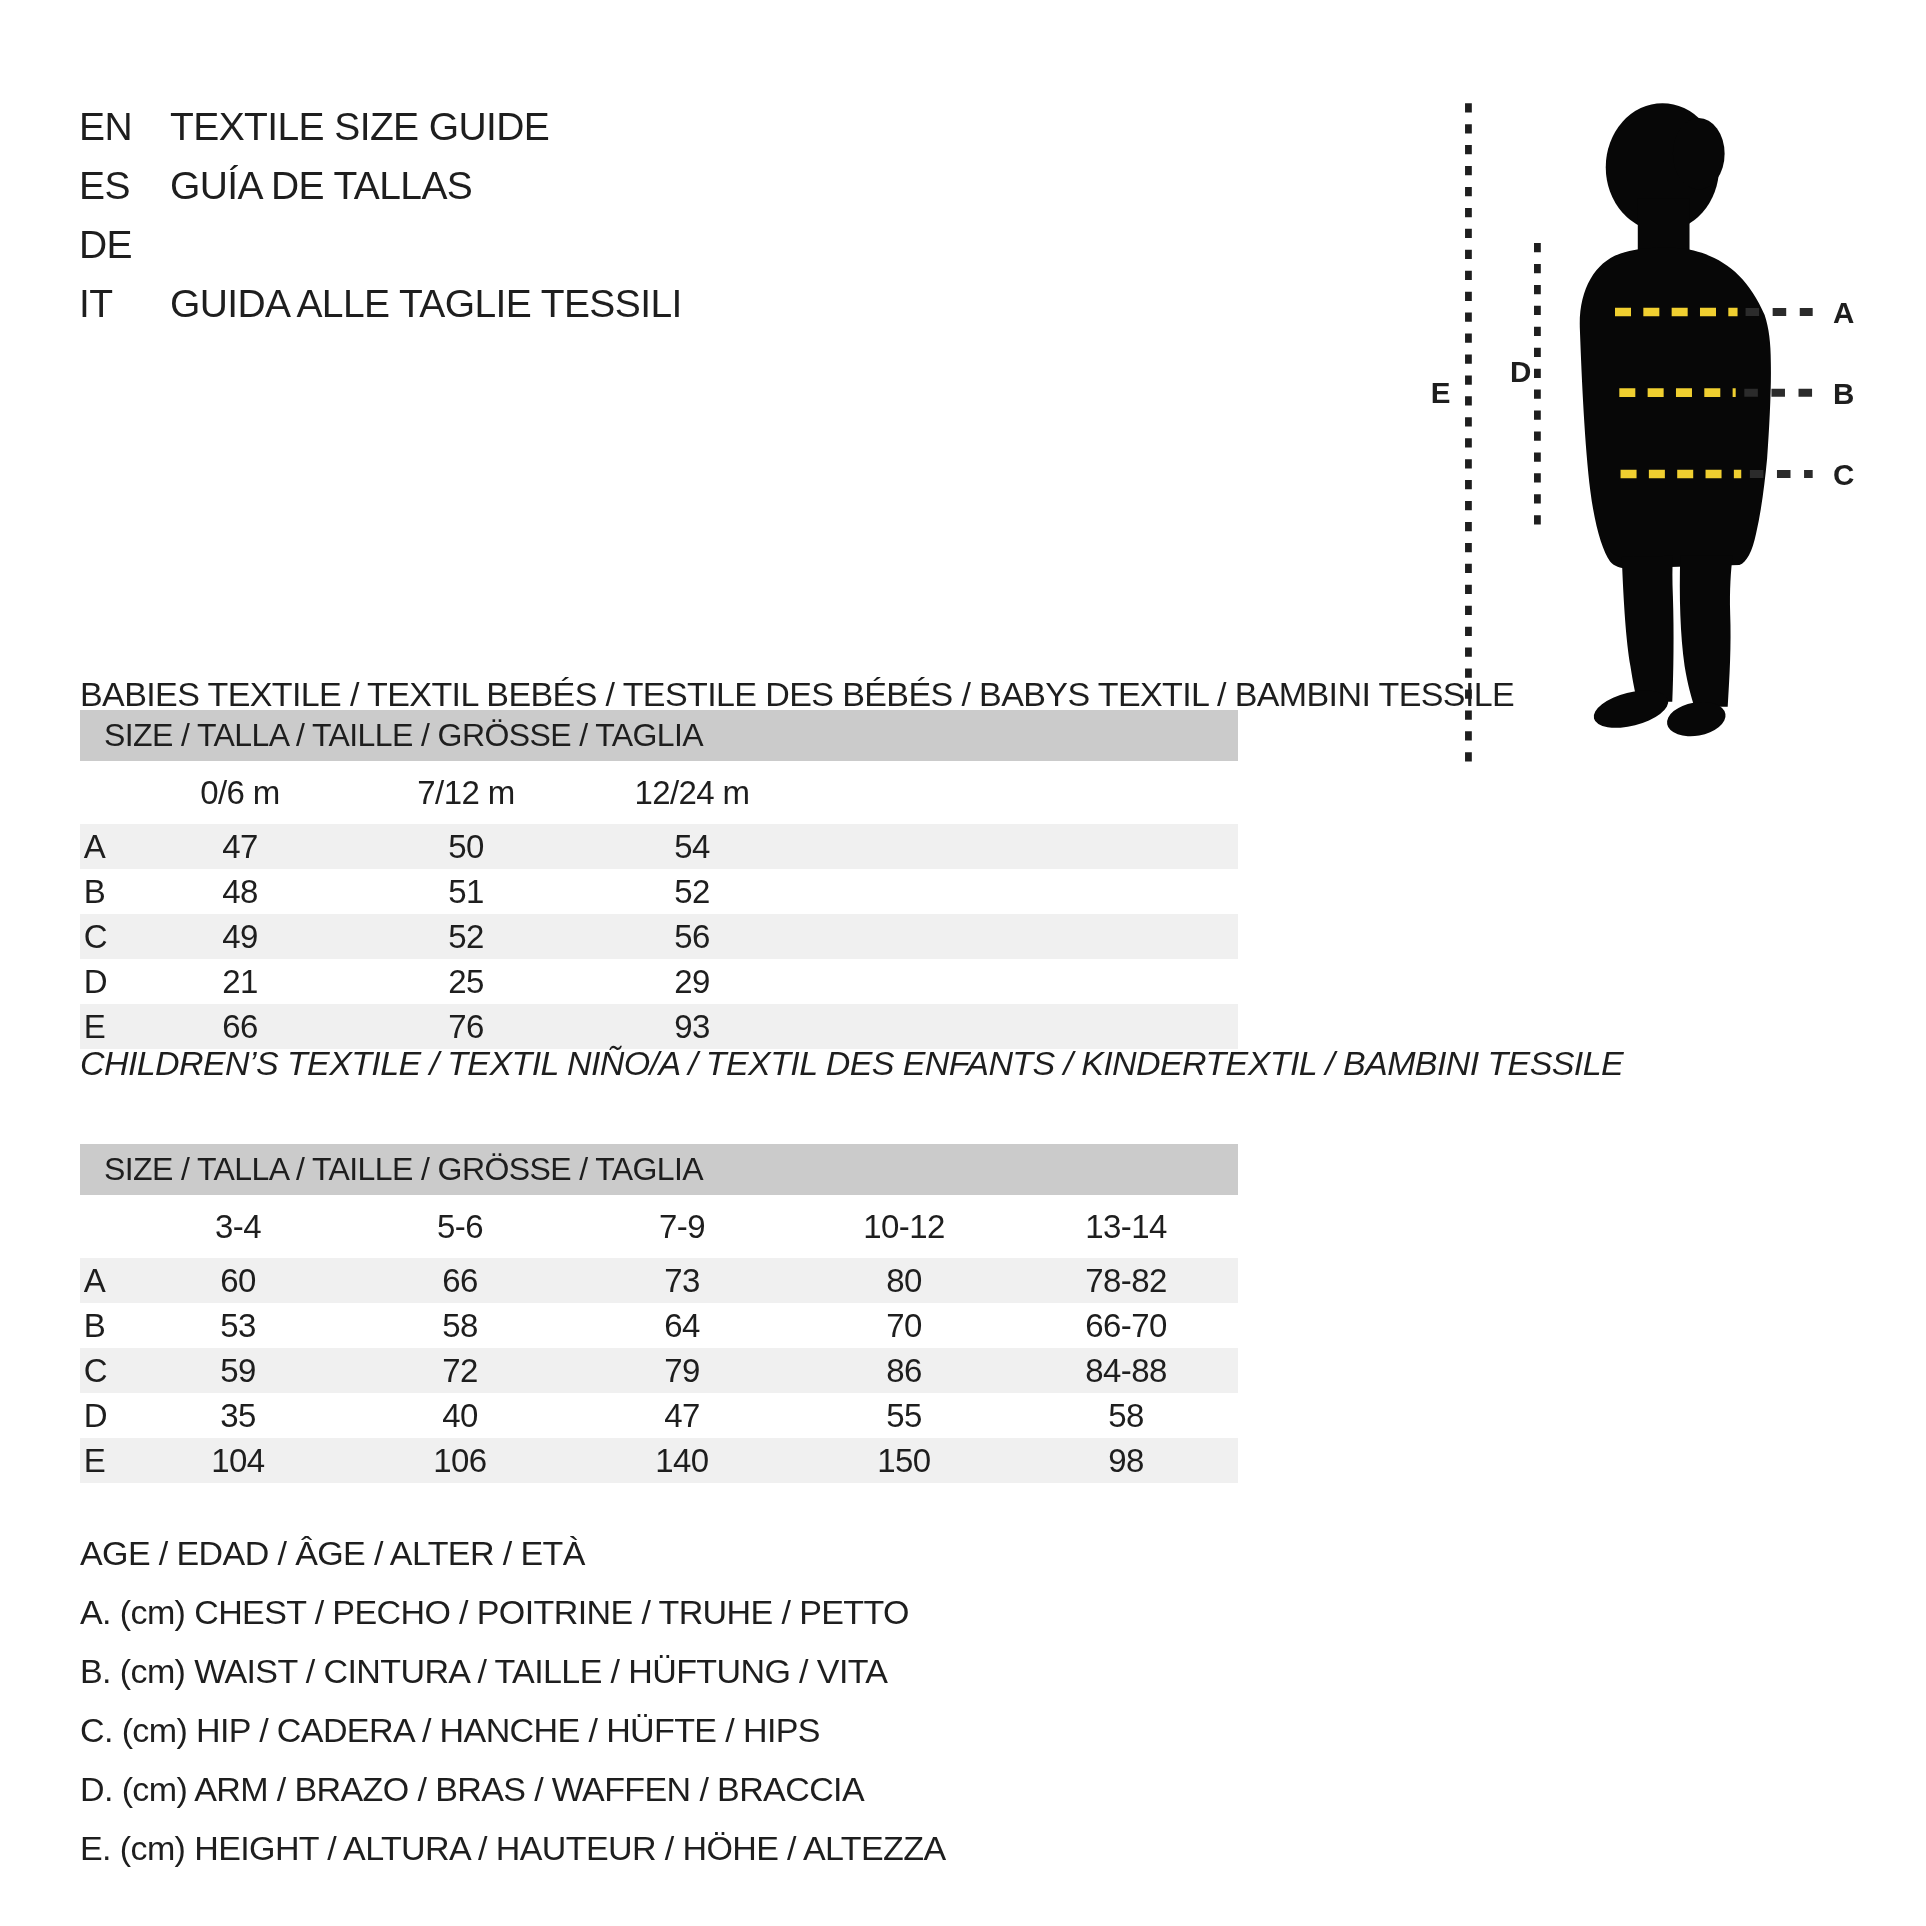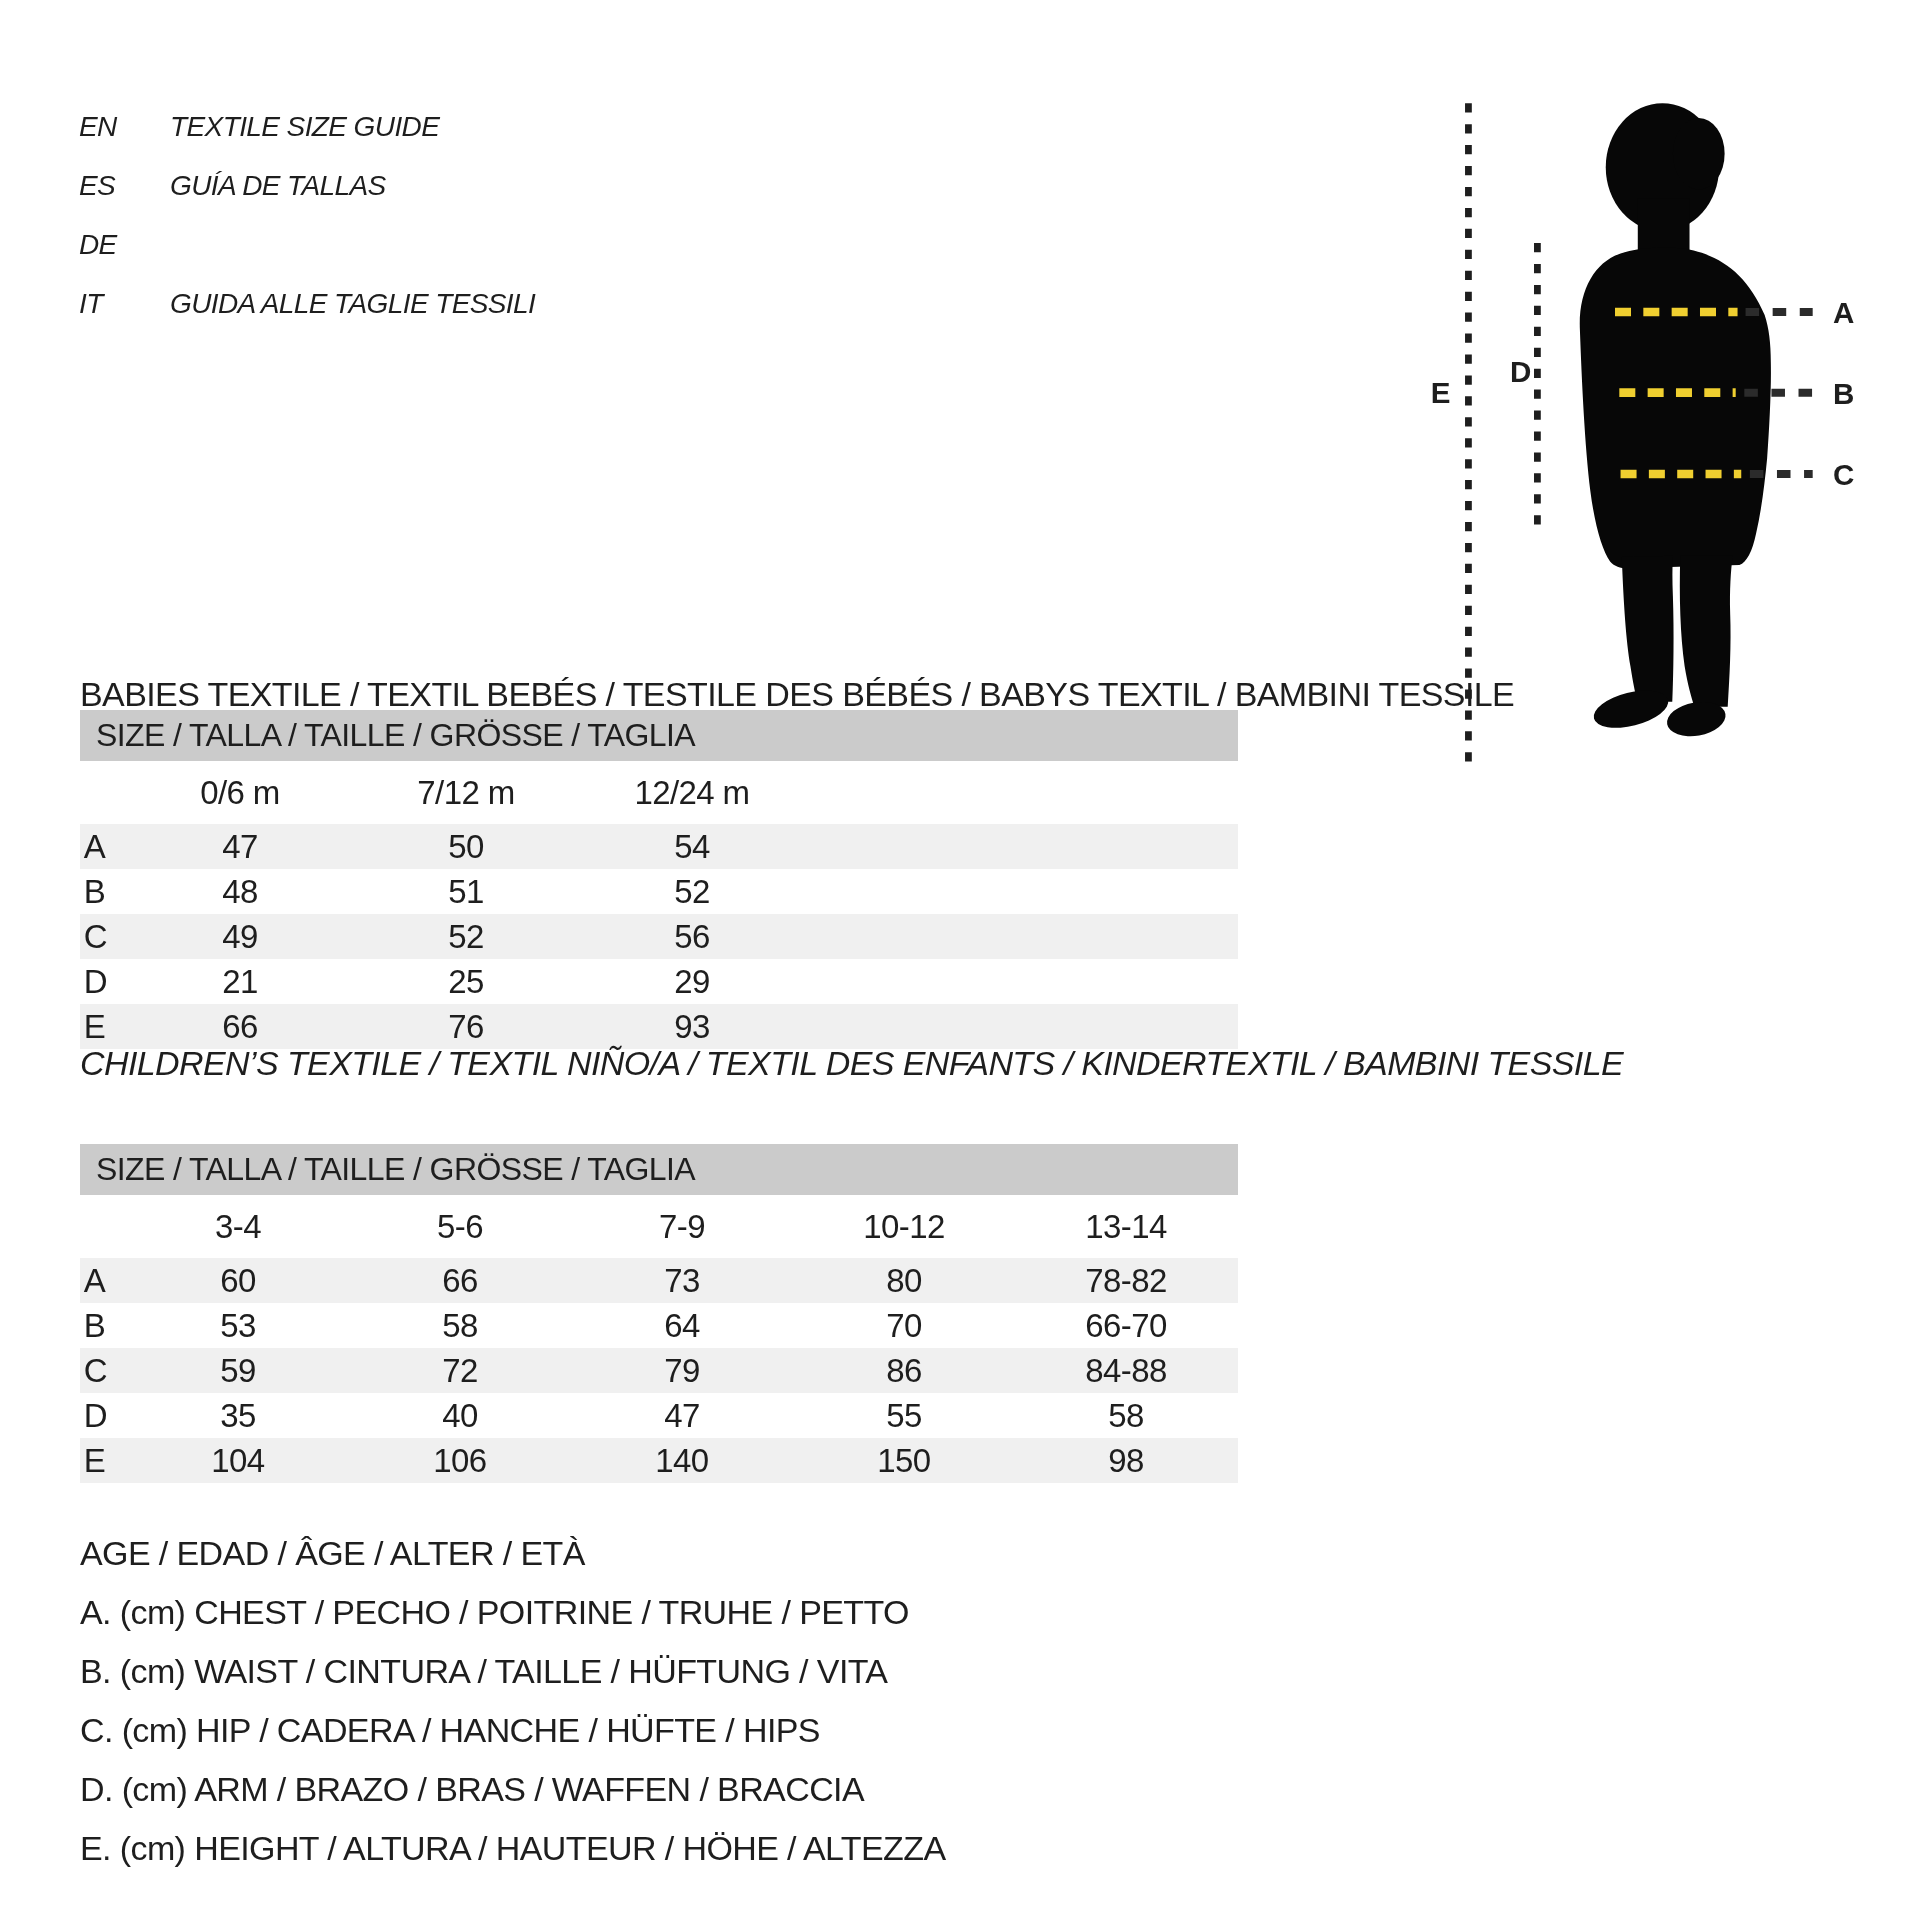--- a/index.html
+++ b/index.html
@@ -18,24 +18,23 @@
   
   .languages {
     left: 79px;
     top: 97px;
     width: 924px;
   }
   .lang-row {
     display: flex;
     height: 59px;
     align-items: center;
-    font-size: 28px;
+    font-size: 39px;
     letter-spacing: -0.6px;
     white-space: nowrap;
-    font-style: italic;
   }
   .lang-code { width: 91px; flex: 0 0 91px; }
   .lang-title { flex: 1; }
 
   
   .figure-wrap {
     left: 1405px;
     top: 92px;
     width: 521px;
     height: 690px;
@@ -64,21 +63,21 @@
     width: 1158px;
   }
   .babies-table { top: 710px; }
   .children-table { top: 1144px; }
 
   .table-header {
     height: 51px;
     background: #cbcbcb;
     display: flex;
     align-items: center;
-    padding-left: 16px;
+    padding-left: 24px;
     box-sizing: border-box;
     font-size: 32px;
     letter-spacing: -0.6px;
     white-space: nowrap;
   }
   .grid-row { display: grid; align-items: center; }
   .babies-grid { grid-template-columns: 47px 226px 226px 226px 1fr; }
   .children-grid { grid-template-columns: 47px 222px 222px 222px 222px 222px 1fr; }
   .col-row { height: 63px; font-size: 33px; }
   .data-row { height: 45px; font-size: 33px; }

